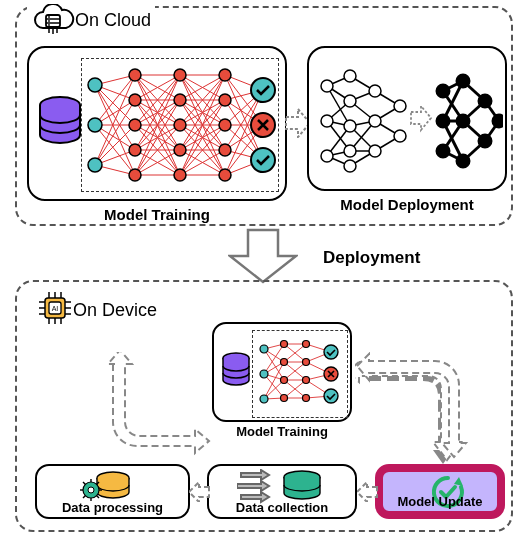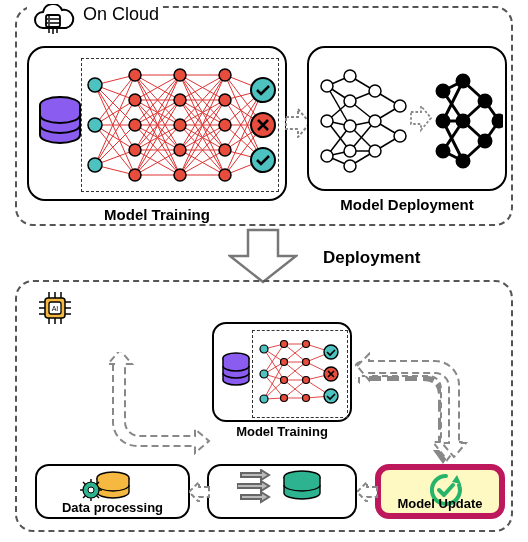--- a/index.html
+++ b/index.html
@@ -19,21 +19,21 @@
   .cloud-box {
     left: 15px; top: 6px;
     width: 498px; height: 220px;
   }
   .device-box {
     left: 15px; top: 280px;
     width: 498px; height: 252px;
   }
   .section-header {
     display: flex;
-    gap: 8px;
+    align-items: center;
     position: absolute;
   }
   .cloud-header { left: 10px; top: -4px; background:#fff; padding:0 4px;}
   .device-header { left: 20px; top: 8px; }
   .section-title {
     font-size: 18px;
   }
   .inner-box {
     position: absolute;
     border: 2px solid #000;
@@ -55,21 +55,21 @@
     position: absolute;
   }
   .dashed-flow-arrow {
     position:absolute;
   }
   
   .mtrain-box { left: 195px; top: 40px; width: 140px; height: 100px; border:2px solid #000; border-radius:14px; position:absolute; background:#fff;}
   .mtrain-caption { left: 200px; top: 142px; width:130px; font-size:13px;}
   .dataproc-box { left: 18px; top: 182px; width: 155px; height: 55px; border:2px solid #000; border-radius:14px; position:absolute; background:#fff;}
   .datacoll-box { left: 190px; top: 182px; width: 150px; height: 55px; border:2px solid #000; border-radius:14px; position:absolute; background:#fff;}
-  .mupdate-box { left: 358px; top: 182px; width: 130px; height: 55px; border:6px solid #be185d; border-radius:14px; position:absolute; background:#fef9c3;}
+  .mupdate-box { left: 358px; top: 182px; width: 130px; height: 55px; border:8px solid #be185d; border-radius:14px; position:absolute; background:#c4b5fd;}
   .small-caption { font-weight:bold; font-size:13px; text-align:center; position:absolute; }
   .nn-dotted {
     border: 1.5px dashed #333;
     position:absolute;
   }
   svg.icon { display:block; }
 </style>
 </head>
 <body>
 
@@ -335,20 +335,21 @@
             <line x1="24" y1="28" x2="24" y2="34"></line>
           <line x1="2" y1="12" x2="8" y2="12"></line>
             <line x1="2" y1="18" x2="8" y2="18"></line>
             <line x1="2" y1="24" x2="8" y2="24"></line>
           <line x1="28" y1="12" x2="34" y2="12"></line>
             <line x1="28" y1="18" x2="34" y2="18"></line>
             <line x1="28" y1="24" x2="34" y2="24"></line>
         </g>
       </svg>
     </span>
+    <span class="section-title">On Device</span>
   </div>
 
   <div class="mtrain-box">
     <div class="nn-dotted" style="left:38px; top:6px; width:96px; height:88px;"></div>
     <span style="position:absolute; left:6px; top:28px;">
       <svg width="32" height="40" viewBox="0 0 32 40">
         <ellipse cx="16" cy="6" rx="13" ry="5" fill="#8a5cf0" stroke="#000" stroke-width="1.5"></ellipse>
         <path d="M3 6 v22 a13 5 0 0 0 26 0 V6" fill="#8a5cf0" stroke="#000" stroke-width="1.5"></path>
         <path d="M3 14 a13 5 0 0 0 26 0" fill="none" stroke="#000" stroke-width="1.5"></path>
         <path d="M3 21 a13 5 0 0 0 26 0" fill="none" stroke="#000" stroke-width="1.5"></path>
@@ -440,20 +441,21 @@
         <g stroke="#666" stroke-width="2" fill="#666">
           <path d="M4 4 h20 l0 -3 l8 5 -8 5 l0 -3 h-20 Z" fill="#bbb"></path>
           <path d="M0 15 h24 l0 -3 l8 5 -8 5 l0 -3 h-24 Z" fill="#bbb"></path>
           <path d="M4 26 h20 l0 -3 l8 5 -8 5 l0 -3 h-20 Z" fill="#bbb"></path>
         </g>
         <ellipse cx="65" cy="8" rx="18" ry="6" fill="#2db38f" stroke="#000" stroke-width="1.4"></ellipse>
         <path d="M47 8 v16 a18 6 0 0 0 36 0 V8" fill="#2db38f" stroke="#000" stroke-width="1.4"></path>
         <path d="M47 16 a18 6 0 0 0 36 0" fill="none" stroke="#000" stroke-width="1.3"></path>
       </svg>
     </span>
+    <div class="small-caption" style="left:0; right:0; bottom:2px;">Data collection</div>
   </div>
 
   <div class="mupdate-box">
     <span style="position:absolute; left:46px; top:2px;">
       <svg width="38" height="36" viewBox="0 0 38 36">
         <path d="M19 4 a14 14 0 1 0 13 9" fill="none" stroke="#26b46a" stroke-width="4" stroke-linecap="round"></path>
         <path d="M30 3 l4 9 -9 -2 Z" fill="#26b46a"></path>
         <path d="M12 18 l5 5 l9 -10" stroke="#26b46a" stroke-width="4" fill="none" stroke-linecap="round" stroke-linejoin="round"></path>
       </svg>
     </span>

